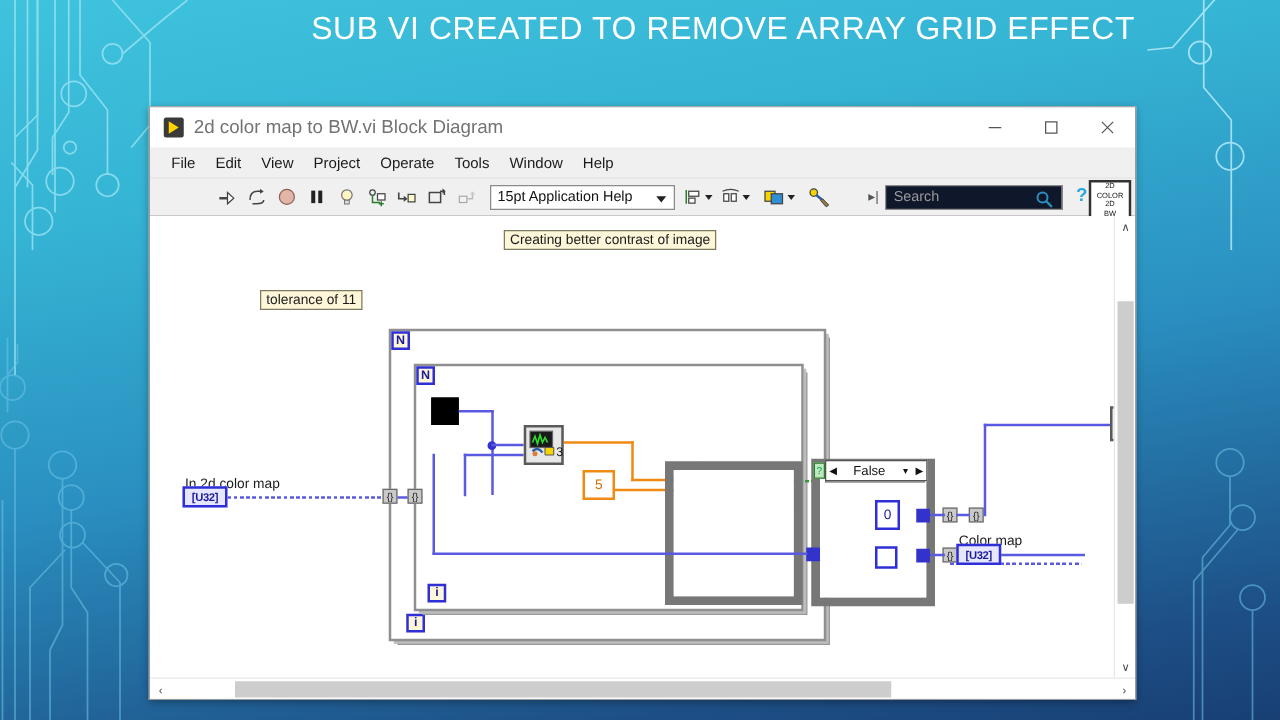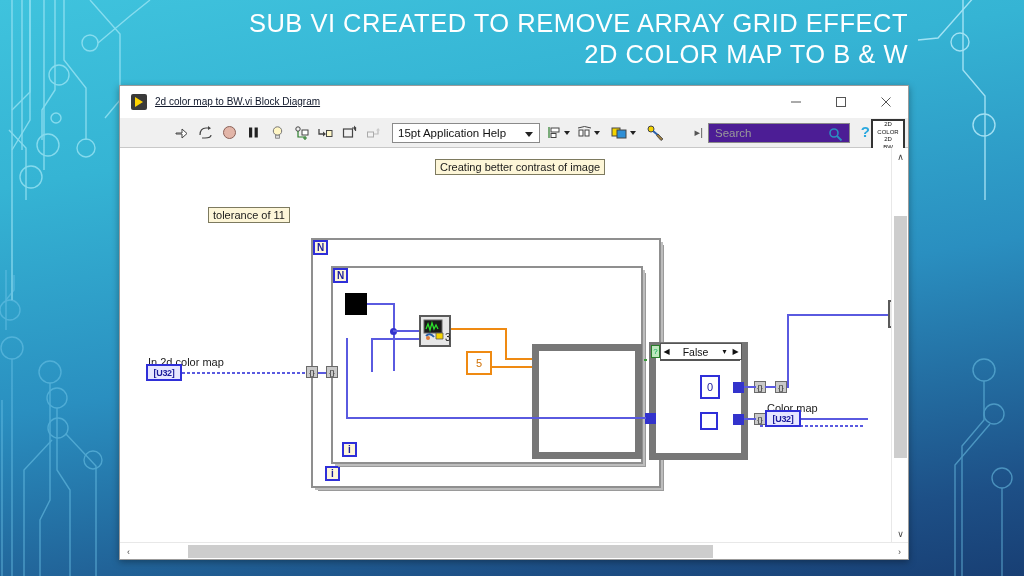--- a/index.html
+++ b/index.html
@@ -35,21 +35,21 @@
   }
   .vi-icon {
     width: 16px; height: 16px; margin-left: 11px; margin-right: 8px;
     background: #3a3a3a; border-radius: 2px; position: relative; flex: none;
   }
   .vi-icon::after {
     content: ""; position: absolute; left: 4px; top: 3px;
     border-left: 8px solid #ffd400;
     border-top: 5px solid transparent; border-bottom: 5px solid transparent;
   }
-  .win-title { font-size: 10px; color: #0f172a; flex: 1; text-decoration: underline; }
+  .win-title { font-size: 15px; color: #737373; flex: 1; }
   .win-btns { display: flex; height: 32px; }
   .win-btn {
     width: 45px; height: 32px; display: flex; align-items: center;
     justify-content: center; color: #333; font-size: 12px;
   }
   .win-btn svg { display: block; }
 
   .menubar {
     height: 25px; flex: 0 0 25px; background: #f0f0f0;
     display: flex; align-items: center; padding-left: 9px;
@@ -77,21 +77,21 @@
     border-left: 4px solid transparent; border-right: 4px solid transparent;
     border-top: 5px solid #222;
   }
   .tb-drop { display: flex; align-items: center; gap: 1px; margin-left: 6px; }
   .mini-caret {
     border-left: 3.5px solid transparent; border-right: 3.5px solid transparent;
     border-top: 4.5px solid #222;
   }
   .search-box {
     position: absolute; right: 58px; top: 5px; width: 142px; height: 20px;
-    background: #4c1d95; border: 1px solid #8a8a8a; display: flex;
+    background: #0f172a; border: 1px solid #8a8a8a; display: flex;
     align-items: center; padding-left: 6px; font-size: 11.5px; color: #9a9a9a;
   }
   .search-glass { position: absolute; right: 6px; top: 3px; }
   .help-q { position: absolute; right: 38px; top: 5px; color: #29a8df; font-size: 15px; font-weight: bold; }
   .sep-tick { position: absolute; right: 205px; top: 8px; color: #555; font-size: 11px; }
   .vi-badge {
     position: absolute; right: 3px; top: 1px; width: 34px; height: 34px;
     background: #fff; border: 2px solid #333; display: flex; flex-direction: column;
     align-items: center; justify-content: center; line-height: 7.5px;
     font-size: 6px; color: #111; font-family: "Liberation Sans", sans-serif;
@@ -231,21 +231,20 @@
     <path d="M984 381 L984 420 L962 446 L962 576"></path>
     <circle cx="994" cy="414" r="10"></circle>
     <path d="M990 424 L955 465 L955 576"></path>
     <circle cx="1002" cy="478" r="10"></circle>
     <path d="M1002 488 L1002 576"></path>
   </g>
 </svg>
 
 <div class="slide-title">
   <div>SUB VI CREATED TO REMOVE ARRAY GRID EFFECT</div>
-  <div>2D COLOR MAP TO B &amp; W</div>
 </div>
 
 <div class="lv-window">
 
   <div class="titlebar">
     <div class="vi-icon"></div>
     <div class="win-title">2d color map to BW.vi Block Diagram</div>
     <div class="win-btns">
       <div class="win-btn">
         <svg width="12" height="12" viewBox="0 0 12 12">
@@ -259,20 +258,30 @@
       </div>
       <div class="win-btn">
         <svg width="12" height="12" viewBox="0 0 12 12">
             <line x1="1.5" y1="1.5" x2="10.5" y2="10.5" stroke="#555" stroke-width="1"></line>
             <line x1="10.5" y1="1.5" x2="1.5" y2="10.5" stroke="#555" stroke-width="1"></line>
           </svg>
       </div>
     </div>
   </div>
 
+  <div class="menubar">
+    <div class="menu-item">File</div>
+    <div class="menu-item">Edit</div>
+    <div class="menu-item">View</div>
+    <div class="menu-item">Project</div>
+    <div class="menu-item">Operate</div>
+    <div class="menu-item">Tools</div>
+    <div class="menu-item">Window</div>
+    <div class="menu-item">Help</div>
+  </div>
 
   <div class="toolbar">
     <div class="tb-group">
 
       <div class="tb-btn">
         <svg width="17" height="17" viewBox="0 0 17 17">
             <path d="M3 9 L9 9 L9 5 L14 9.5 L9 14 L9 10 L3 10 Z" fill="#fff" stroke="#444" stroke-width="1"></path>
           </svg>
       </div>
       <div class="tb-btn">
@@ -382,21 +391,21 @@
       <span>2D</span>
       <span>COLOR</span>
       <span>2D</span>
       <span>BW</span>
     </div>
   </div>
 
   <div class="canvas-wrap">
     <div class="canvas">
 
-      <div class="note" style="left:283px; top:11px;margin-left:32px;">Creating better contrast of image</div>
+      <div class="note" style="left:283px; top:11px;">Creating better contrast of image</div>
       <div class="note" style="left:88px; top:59px;">tolerance of 11</div>
 
       <div class="loop" style="left:191px; top:90px; width:350px; height:250px;"></div>
       <div class="nlabel" style="left:193px; top:92px;">N</div>
       <div class="ilabel" style="left:205px; top:318px;">i</div>
 
       <div class="loop" style="left:211px; top:118px; width:312px; height:198px;"></div>
       <div class="nlabel" style="left:213px; top:120px;">N</div>
       <div class="ilabel" style="left:222px; top:294px;">i</div>
 

